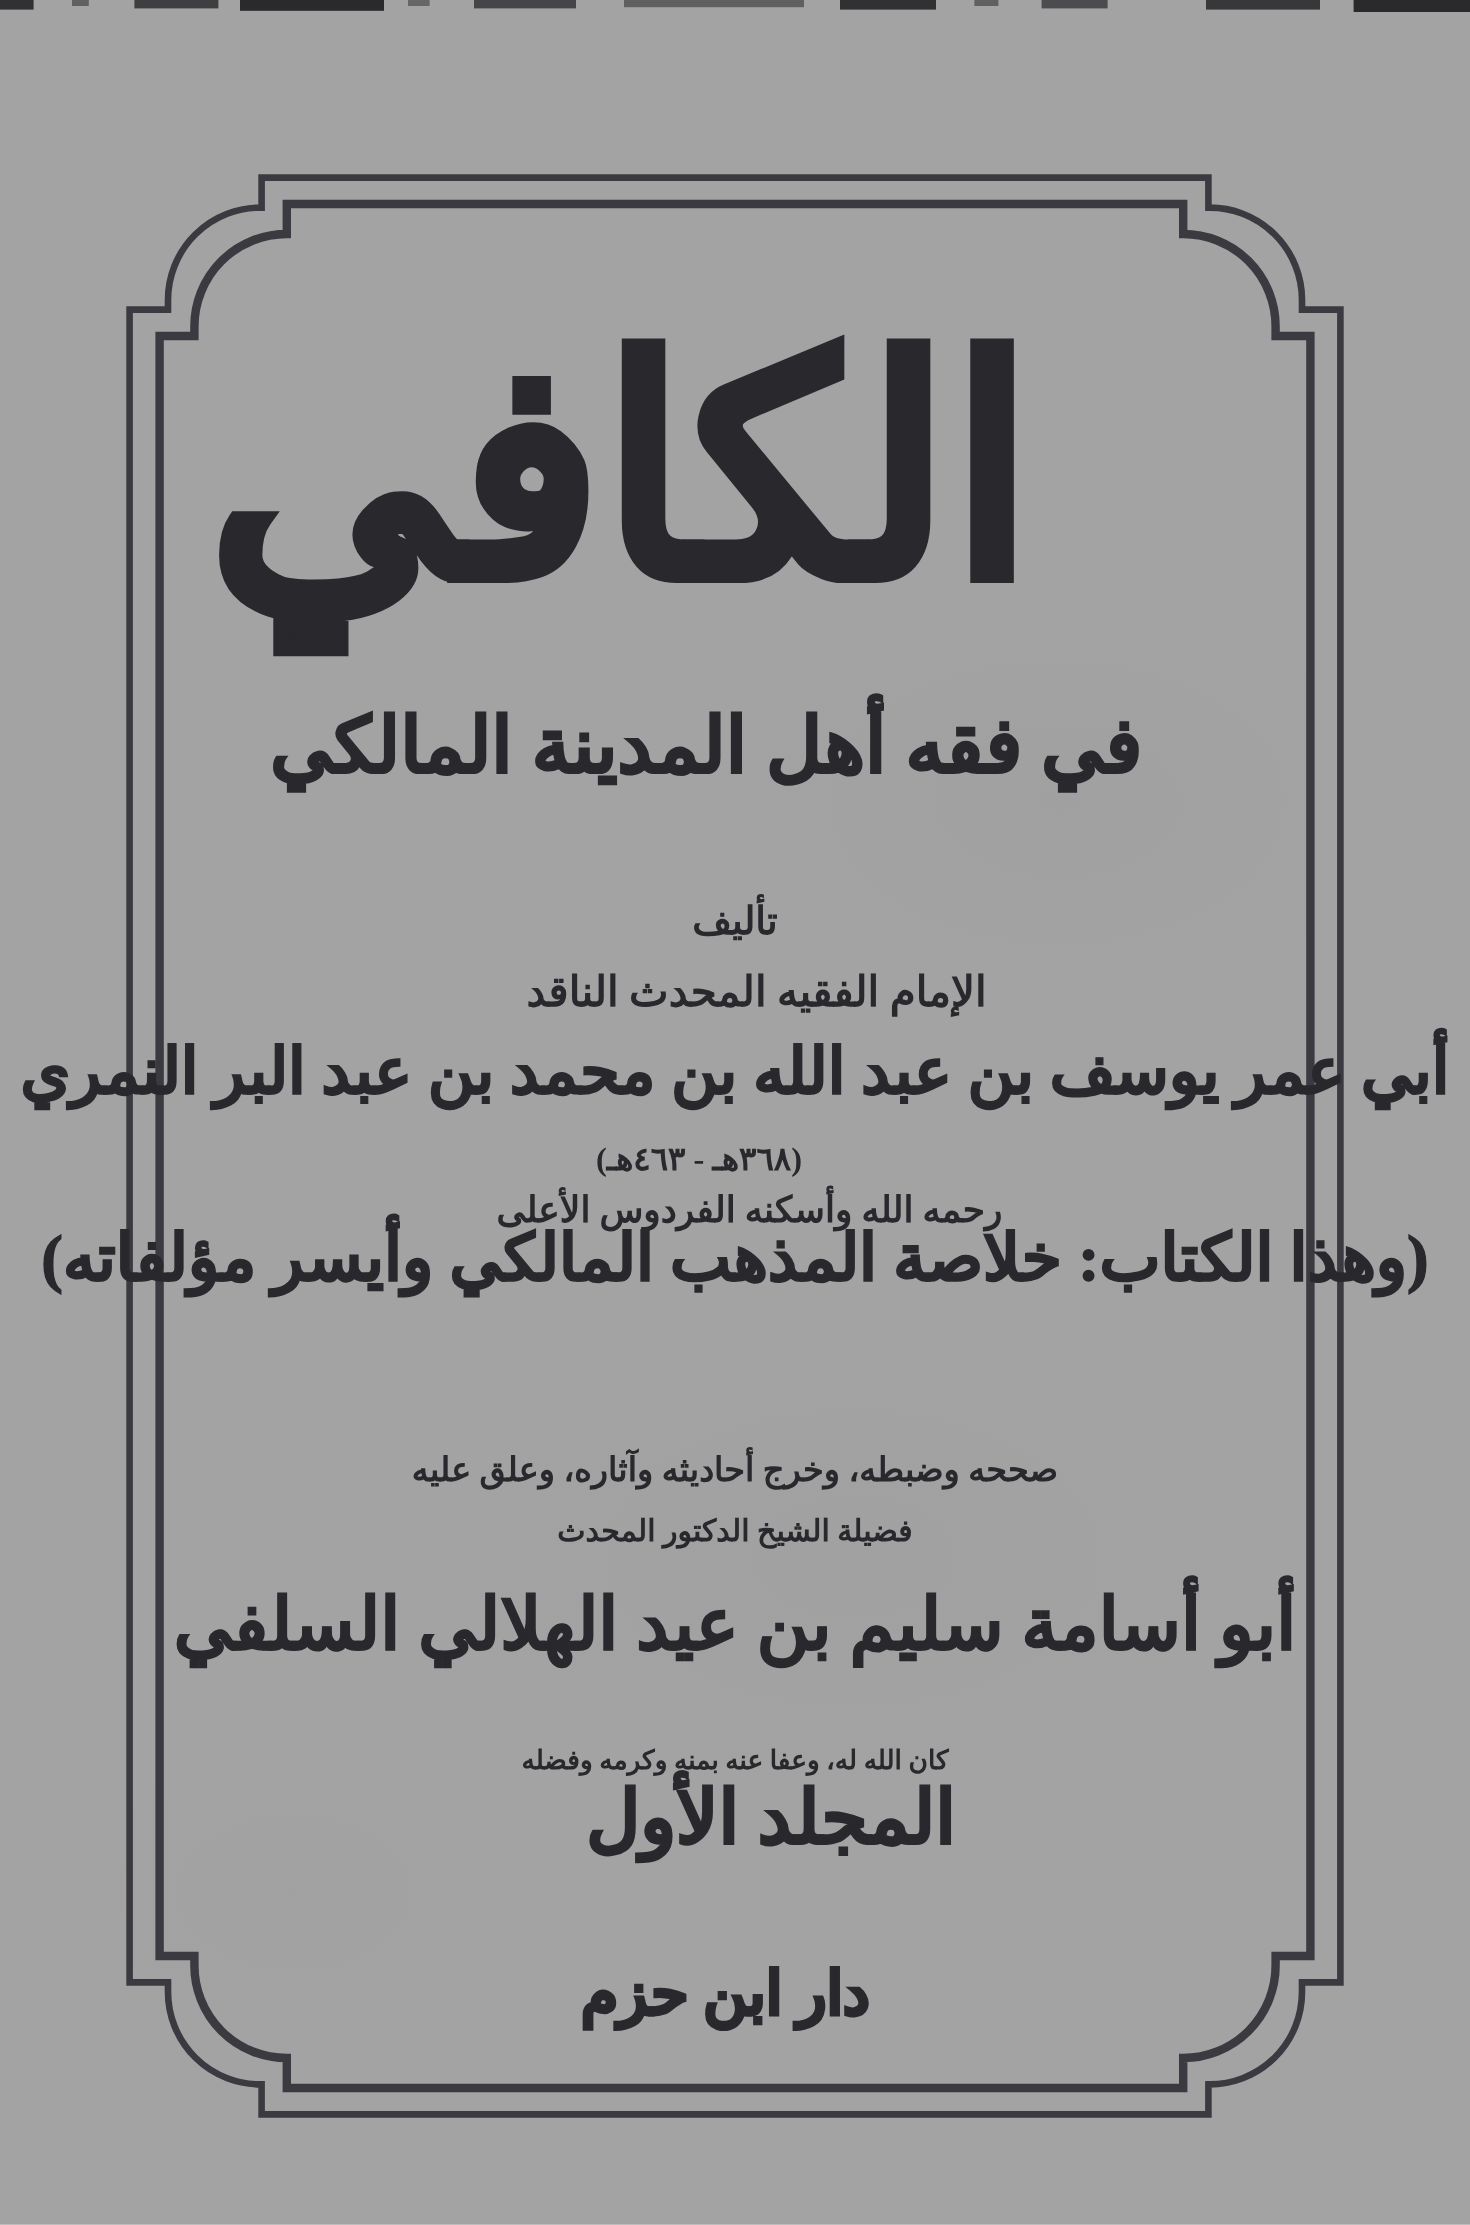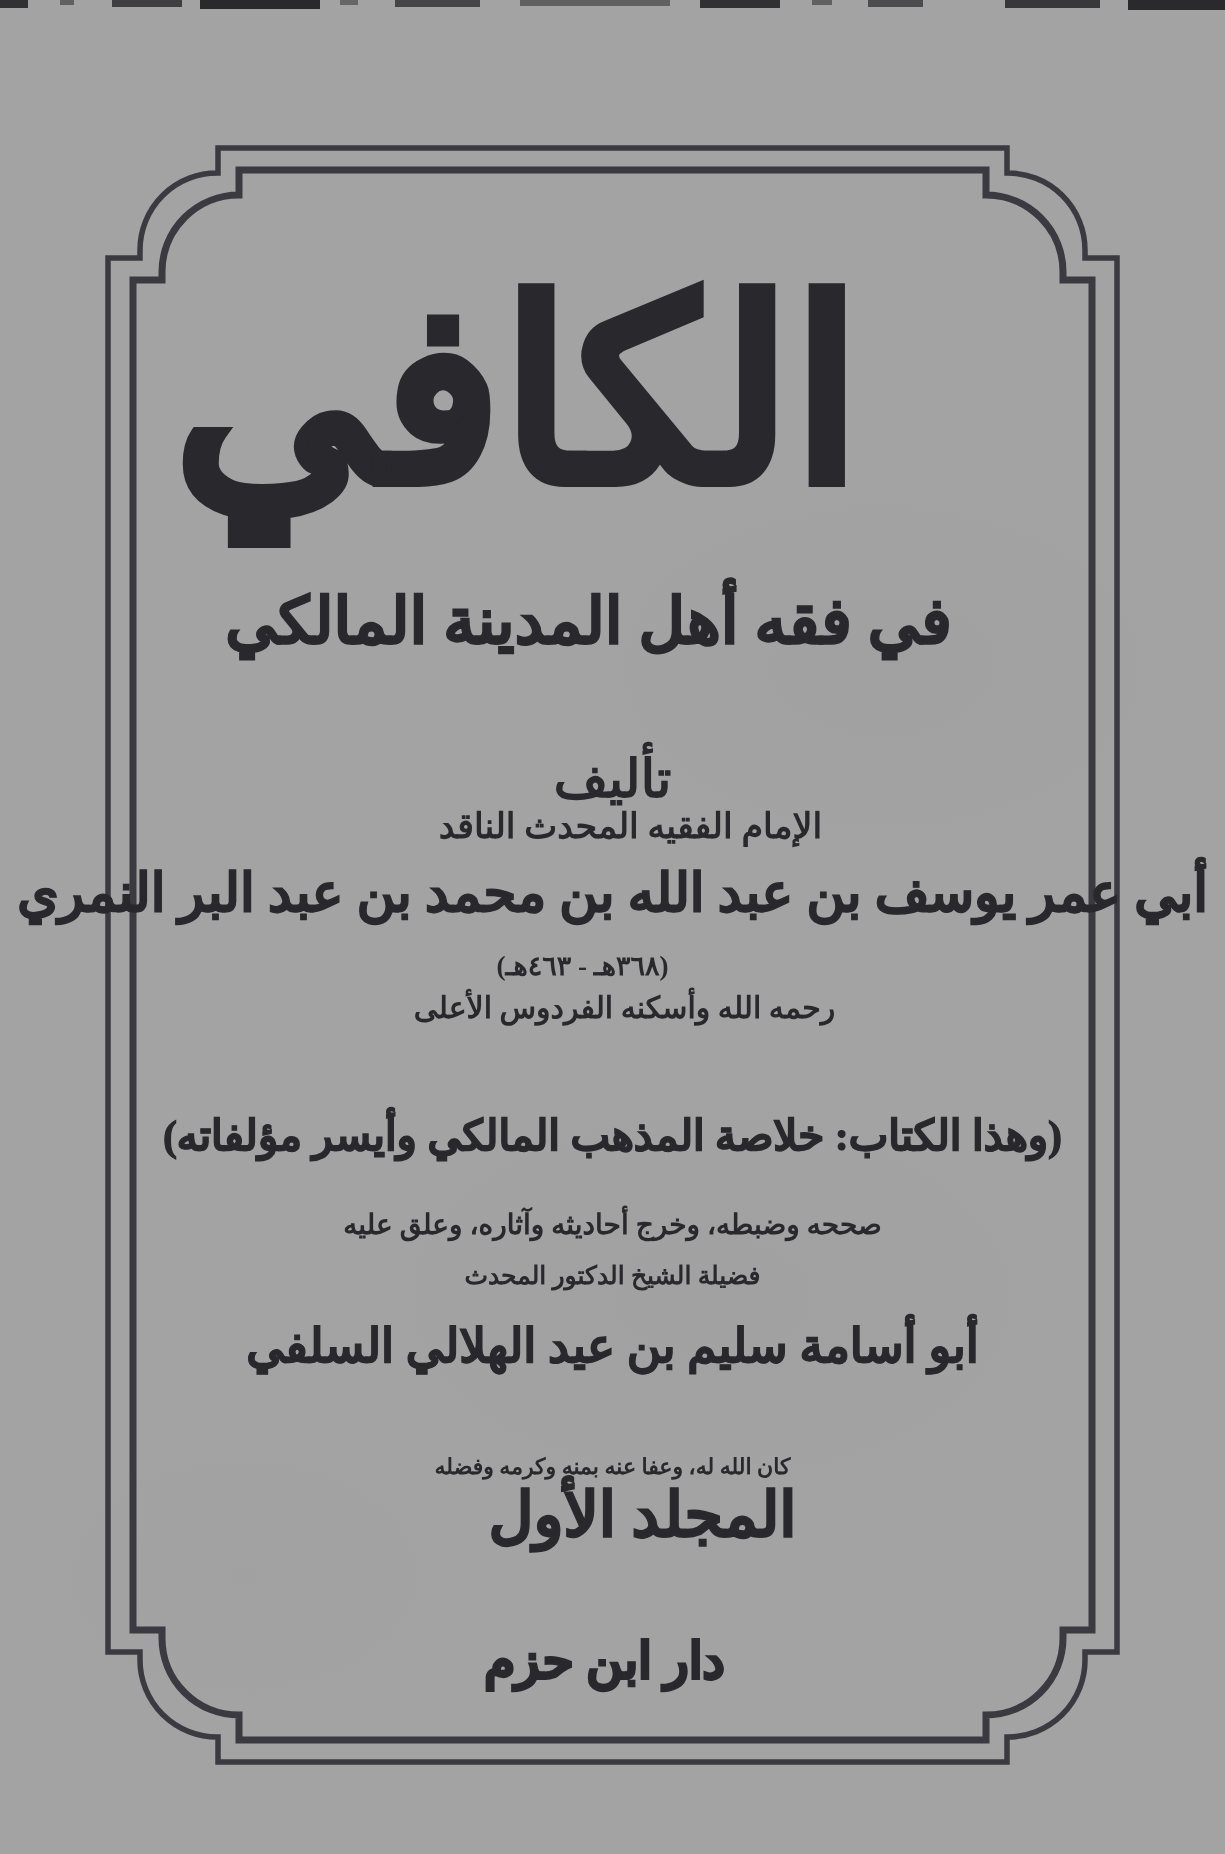--- a/index.html
+++ b/index.html
@@ -28,36 +28,36 @@
   .title{
     top:252px;font-size:250px;line-height:1.15;
     transform:translateX(-95px);
     -webkit-text-stroke:6px #28282d;
   }
   .subtitle{
     top:582px;font-size:64px;line-height:1.25;
     transform:translateX(-24px);
     -webkit-text-stroke:1.5px #28282d;
   }
-  .byline{top:748px;font-size:53px;}
+  .byline{top:748px;font-size:32px;}
   .author-titles{top:806px;font-size:35px;transform:translateX(18px);}
   .author-name{
     top:862px;font-size:53px;
     -webkit-text-stroke:1.2px #28282d;
   }
   .dates{top:950px;font-size:27px;transform:translateX(-30px);letter-spacing:2px;}
   .dua{top:990px;font-size:30px;transform:translateX(12px);}
   .book-note{
-    top:1111px;font-size:42px;
+    top:1017px;font-size:54px;
     -webkit-text-stroke:1.2px #28282d;
   }
   .editor-work{top:1208px;font-size:28px;}
   .editor-titles{top:1261px;font-size:25px;}
   .editor-name{
-    top:1318px;font-size:47px;
+    top:1318px;font-size:60px;
     -webkit-text-stroke:1px #28282d;
   }
   .editor-dua{top:1454px;font-size:22px;}
   .volume{
     top:1478px;font-size:62px;
     transform:translateX(30px);
     -webkit-text-stroke:1.5px #28282d;
   }
   .publisher{
     top:1632px;font-size:50px;

